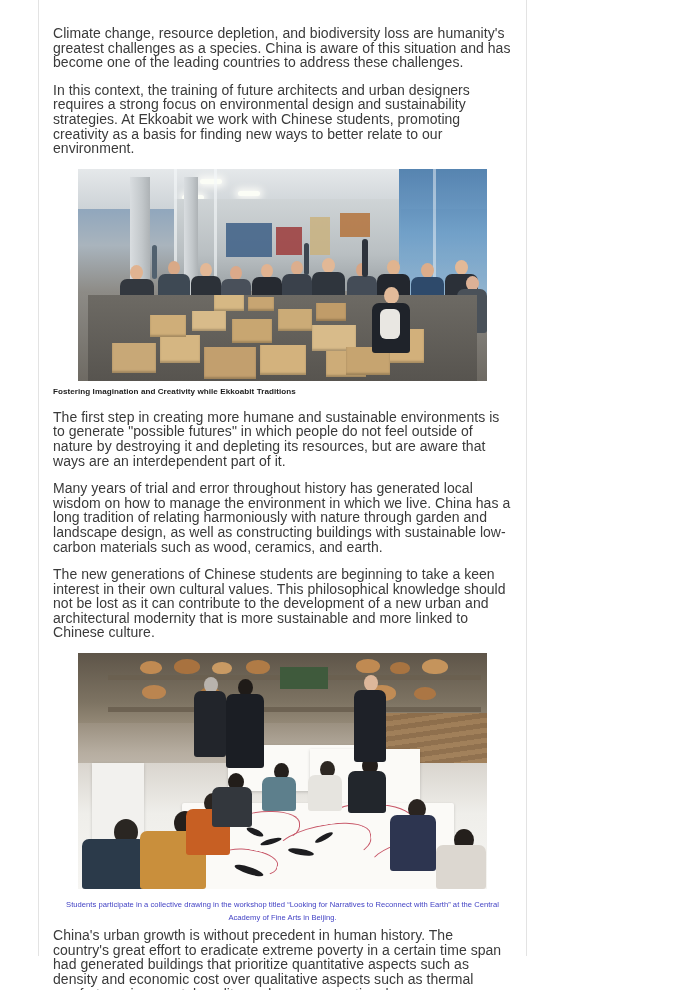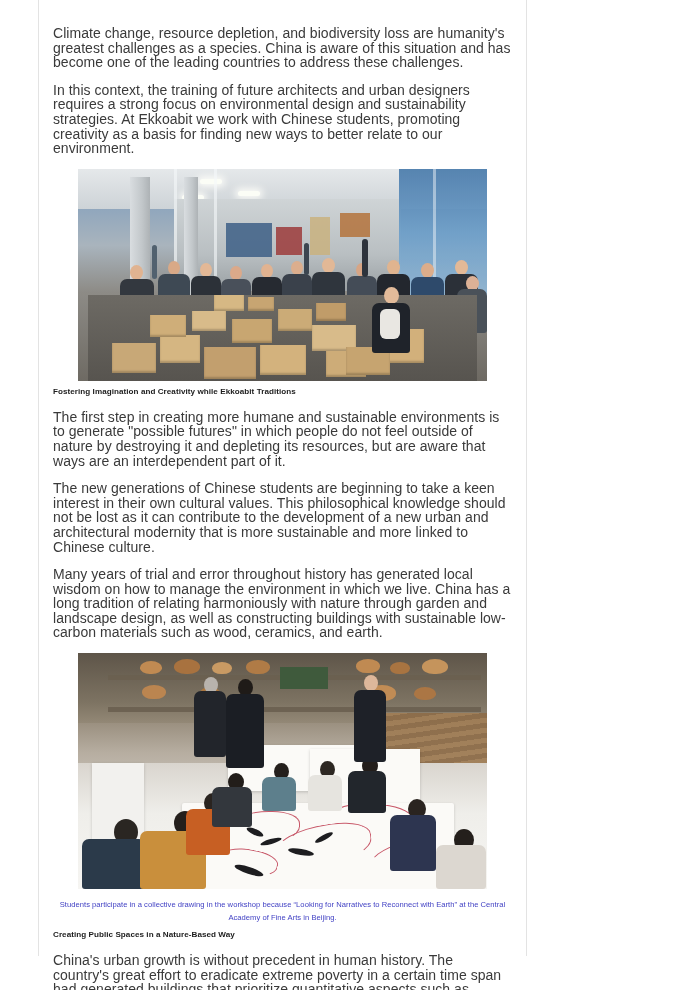--- a/index.html
+++ b/index.html
@@ -263,22 +263,22 @@
           <div class="head" style="left:306px; top:118px; width:15px; height:17px; background:#e3bb9a;"></div>
           <div class="body-shape" style="left:294px; top:134px; width:38px; height:50px; background:#1f232a;"></div>
           <div class="body-shape" style="left:302px; top:140px; width:20px; height:30px; background:#e9e7e2; border-radius:6px;"></div>
         </div>
 
       </figure>
 
       <h3 class="section-heading">Fostering Imagination and Creativity while Ekkoabit Traditions</h3>
 
       <p class="para">The first step in creating more humane and sustainable environments is to generate "possible futures" in which people do not feel outside of nature by destroying it and depleting its resources, but are aware that ways are an interdependent part of it.</p>
+      <p class="para">Many years of trial and error throughout history has generated local wisdom on how to manage the environment in which we live. China has a long tradition of relating harmoniously with nature through garden and landscape design, as well as constructing buildings with sustainable low-carbon materials such as wood, ceramics, and earth.</p>
       <p class="para">The new generations of Chinese students are beginning to take a keen interest in their own cultural values. This philosophical knowledge should not be lost as it can contribute to the development of a new urban and architectural modernity that is more sustainable and more linked to Chinese culture.</p>
-      <p class="para">Many years of trial and error throughout history has generated local wisdom on how to manage the environment in which we live. China has a long tradition of relating harmoniously with nature through garden and landscape design, as well as constructing buildings with sustainable low-carbon materials such as wood, ceramics, and earth.</p>
 
       <figure class="figure">
         <div class="photo photo-2">
           <div class="p2-bg"></div>
           <div class="p2-wall"></div>
           <div class="p2-shelf" style="left:30px; right:6px; top:22px;"></div>
           <div class="p2-shelf" style="left:30px; right:6px; top:54px;"></div>
           <div class="p2-pot" style="left:62px;  top:8px;  width:22px; height:13px;"></div>
           <div class="p2-pot" style="left:96px;  top:6px;  width:26px; height:15px; background:#a8723f;"></div>
           <div class="p2-pot" style="left:134px; top:9px;  width:20px; height:12px; background:#c99a63;"></div>
@@ -331,22 +331,21 @@
           <div class="p2-person body-shape" style="left:358px; top:192px; width:50px; height:44px; background:#dcd7d0;"></div>
 
           <div class="p2-person head" style="left:126px; top:24px; width:14px; height:16px; background:#b8b3ad;"></div>
           <div class="p2-person body-shape" style="left:116px; top:38px; width:32px; height:66px; background:#22252b;"></div>
           <div class="p2-person head" style="left:160px; top:26px; width:15px; height:17px; background:#1f1b18;"></div>
           <div class="p2-person body-shape" style="left:148px; top:41px; width:38px; height:74px; background:#1b1e24;"></div>
           <div class="p2-person head" style="left:286px; top:22px; width:14px; height:16px; background:#ddb79a;"></div>
           <div class="p2-person body-shape" style="left:276px; top:37px; width:32px; height:72px; background:#1e2128;"></div>
         </div>
 
-        <figcaption class="caption">Students participate in a collective drawing in the workshop because “Looking for Narratives to Reconnect with Earth” at the Central Academy of Fine Arts in Beijing.</figcaption>
+        <figcaption class="caption">Students participate in a collective drawing in the workshop titled “Looking for Narratives to Reconnect with Earth” at the Central Academy of Fine Arts in Beijing.</figcaption>
       </figure>
 
-      <h3 class="section-heading">Creating Public Spaces in a Nature-Based Way</h3>
 
       <p class="para">China's urban growth is without precedent in human history. The country's great effort to eradicate extreme poverty in a certain time span had generated buildings that prioritize quantitative aspects such as density and economic cost over qualitative aspects such as thermal comfort, environmental quality, and green recreational areas.</p>
 
     </div>
   </div>
 </div>
 
 </body></html>

